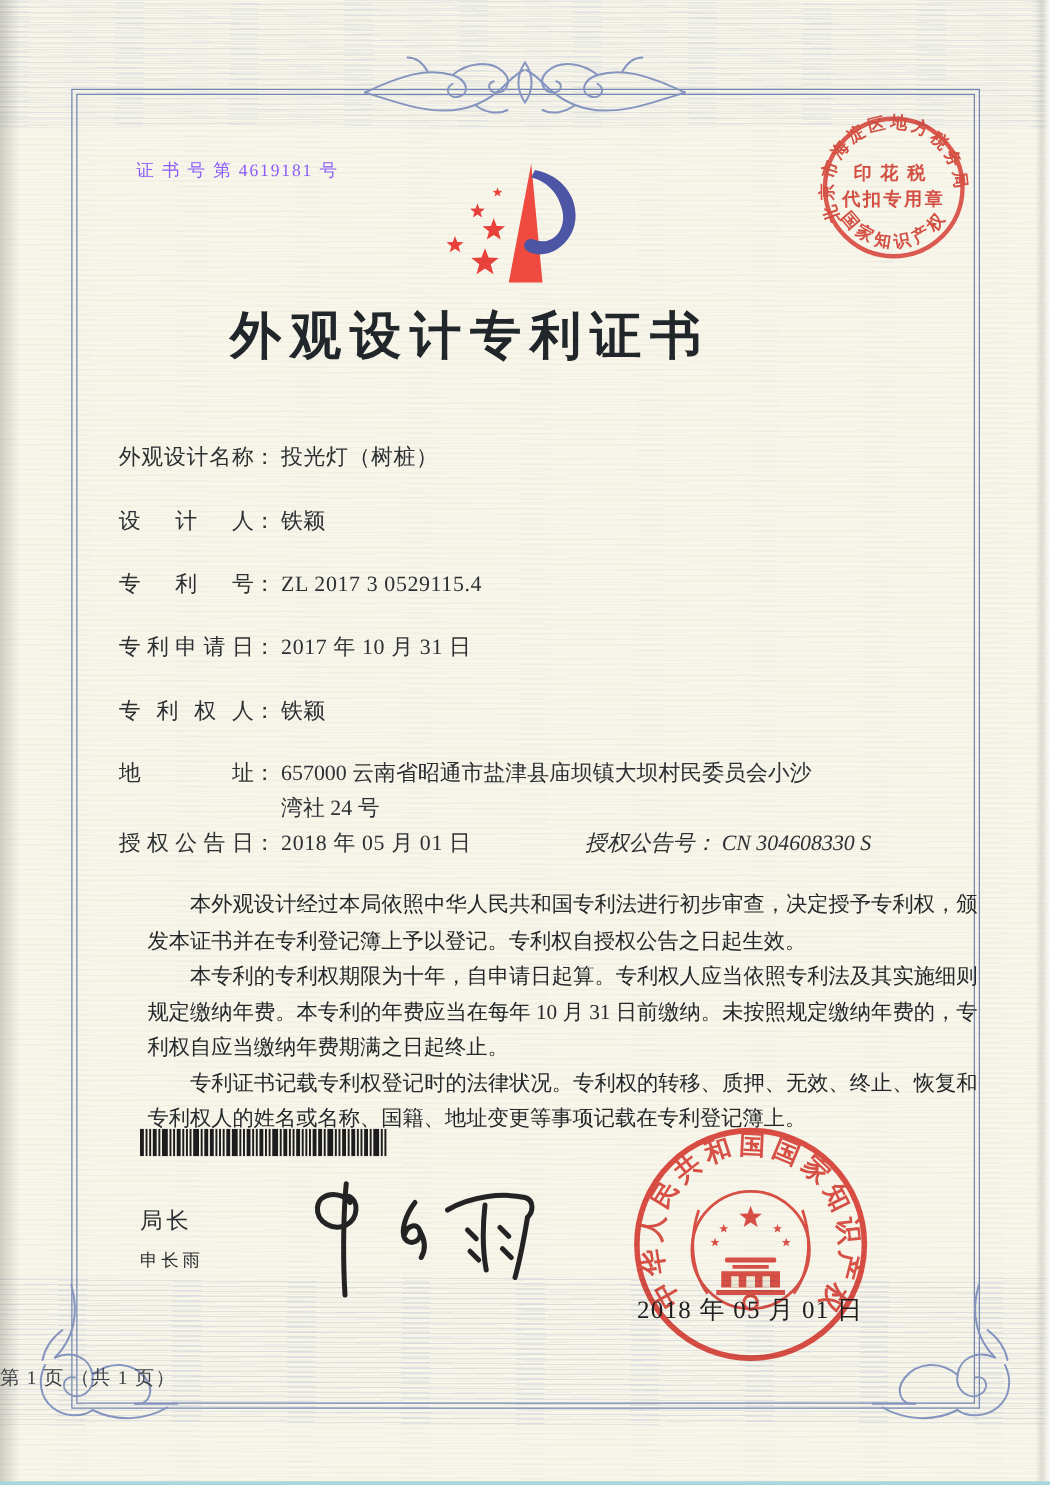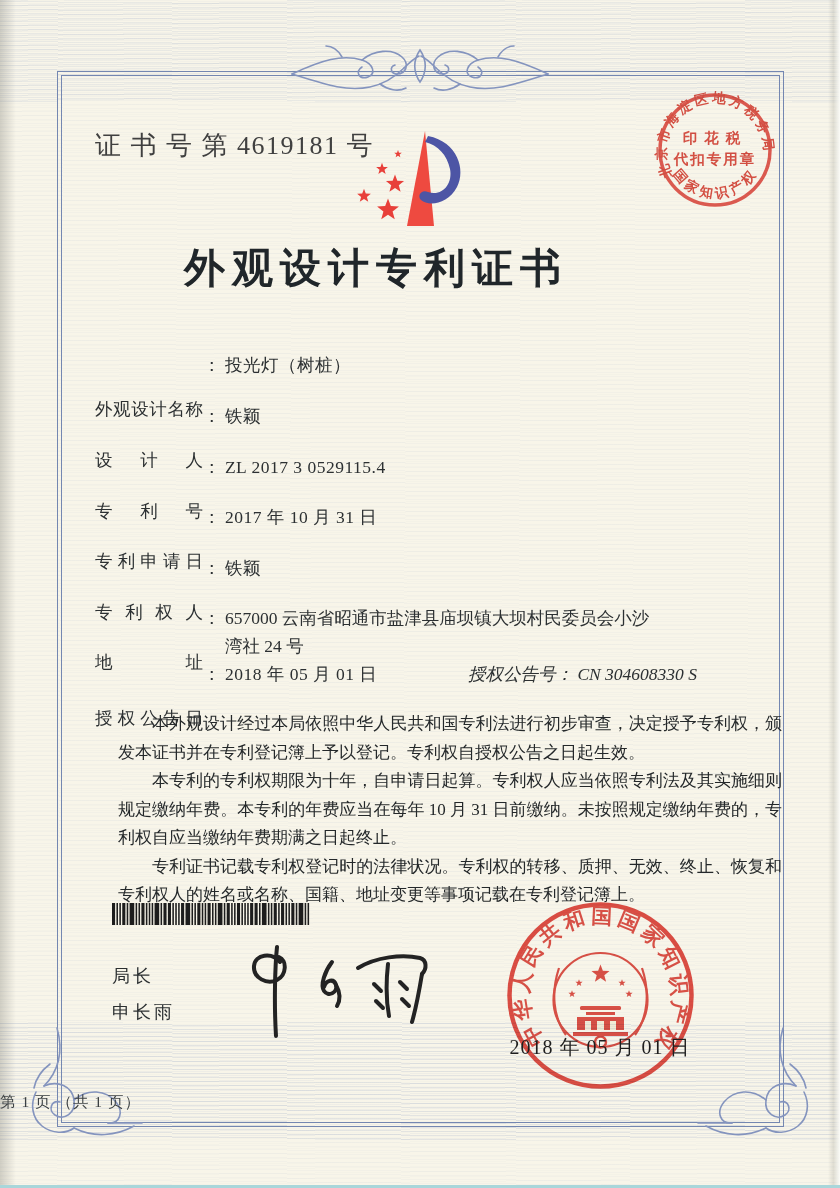--- a/index.html
+++ b/index.html
@@ -20,33 +20,33 @@
   .tex-bottom{top:1022px;height:118px;opacity:.9;}
   .edge-left{position:absolute;left:0;top:0;width:16px;height:100%;
     background:linear-gradient(to right, rgba(105,105,98,.28), rgba(105,105,98,0));pointer-events:none;}
   .edge-right{position:absolute;right:0;top:0;width:12px;height:100%;
     background:linear-gradient(to left, #fbfbf7, rgba(150,150,140,.25) 55%, rgba(150,150,140,0));pointer-events:none;}
   .edge-bottom{position:absolute;left:0;bottom:0;width:100%;height:3px;background:#a9d6da;}
   
   .frame{position:absolute;left:61px;top:75px;width:717px;height:1046px;
     border:1.5px solid #7487b1; outline:1.5px solid #7487b1; outline-offset:3px;}
   .svg-abs{position:absolute;}
-  .certno{position:absolute;left:95px;top:128px;font-size:26px;letter-spacing:1.5px;color:#404040;}
+  .certno{position:absolute;left:109px;top:128px;font-size:14px;letter-spacing:1.5px;color:#8b5cf6;}
   .title{position:absolute;left:0;top:241px;width:752px;text-align:center;
     font-size:41px;font-weight:bold;letter-spacing:7px;color:#20262a;}
   .frow{position:absolute;left:95px;width:670px;font-size:17.5px;line-height:28px;color:#2c3032;}
-  .flabel{display:inline-block;width:108px;text-align:justify;text-align-last:justify;vertical-align:top;margin-top:44px;}
+  .flabel{display:inline-block;width:108px;text-align:justify;text-align-last:justify;vertical-align:top;}
   .fcolon{display:inline-block;vertical-align:top;}
   .fvalue{display:inline-block;vertical-align:top;letter-spacing:.5px;}
   .fright{position:absolute;left:373px;top:0;white-space:nowrap;font-style:italic;}
   .addrblock{display:inline-block;vertical-align:top;max-width:470px;}
   .paras{position:absolute;left:88px;top:710px;width:664px;margin-left:30px;}
   .paras p{margin:0;font-size:17px;line-height:28.5px;text-indent:2em;text-align:justify;color:#24282a;}
   .signer-title{position:absolute;left:112px;top:964px;font-size:18px;letter-spacing:3px;color:#2b2f31;}
-  .signer-name{position:absolute;left:112px;top:1000px;font-size:18px;letter-spacing:3px;color:#2b2f31;}
+  .signer-name{position:absolute;left:112px;top:1000px;font-size:14px;letter-spacing:3px;color:#2b2f31;}
   .seal-date{position:absolute;left:500px;top:1034px;width:200px;text-align:center;
     font-size:20px;letter-spacing:1px;color:#1e1e1e;}
   .footer{position:absolute;left:0;top:1092px;width:840px;text-align:left;
     font-size:15.5px;letter-spacing:1px;color:#3a3f42;}
   .blend{mix-blend-mode:multiply;}
 </style>
 </head>
 <body>
 
 <div class="page">

